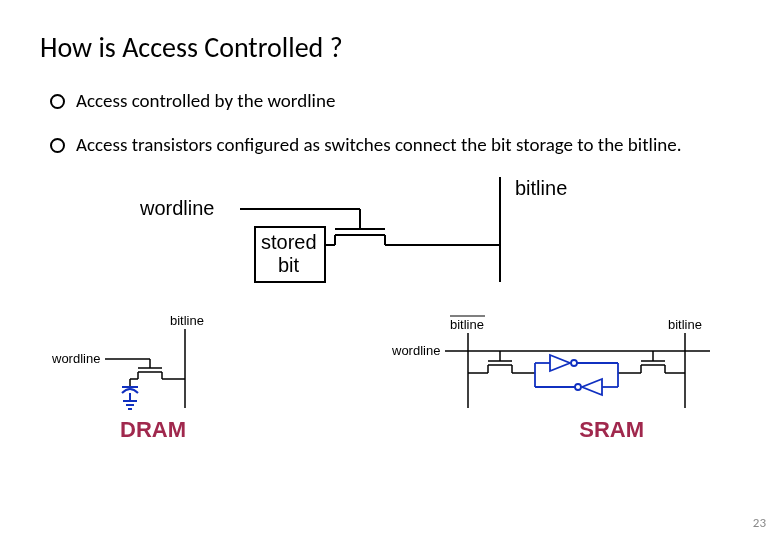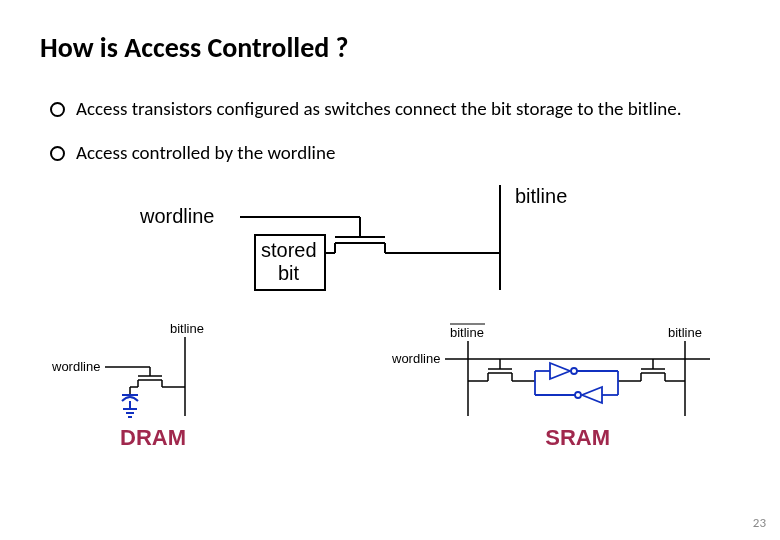--- a/index.html
+++ b/index.html
@@ -1,18 +1,18 @@
 <!DOCTYPE html>
 <html><head>
 <meta charset="utf-8">
 <style>
   * { box-sizing: border-box; margin: 0; padding: 0; }
   html, body { width: 780px; height: 540px; background: #fff; font-family: "Calibri", "Segoe UI", Arial, sans-serif; color: #000; position: relative; }
   .slide { width: 780px; height: 540px; position: relative; padding: 30px 40px 20px 40px; }
-  .title { font-size: 28px; font-weight: bold; margin-bottom: 32px; }
+  .title { font-size: 28px; font-weight: normal; margin-bottom: 24px; }
   .bullets { list-style: none; padding-left: 10px; }
   .bullets li { position: relative; padding-left: 26px; font-size: 19px; line-height: 1.25; margin-bottom: 20px; }
   .bullets li::before { content: ""; position: absolute; left: 0; top: 5px; width: 11px; height: 11px; border: 2px solid #000; border-radius: 50%; }
   .diagram-main { margin: 0 auto; width: 520px; height: 130px; position: relative; }
   .diagram-bottom { display: flex; justify-content: space-between; margin-top: 6px; padding: 0 10px; }
   .dram-diagram { width: 230px; height: 100px; position: relative; }
   .sram-diagram { width: 340px; height: 100px; position: relative; }
   .caption-row { display: flex; justify-content: space-between; margin-top: 4px; padding: 0 40px 0 80px; }
   .caption { font-family: Arial, sans-serif; font-size: 22px; font-weight: bold; color: #a0284d; }
   .page-num { position: absolute; right: 14px; bottom: 10px; font-size: 13px; color: #888; margin-left: 32px; }
@@ -20,22 +20,22 @@
   .lbl { font-size: 20px; }
   .lbl-sm { font-size: 13px; }
 </style>
 </head>
 <body>
 
 <div class="slide">
   <div class="title">How is Access Controlled ?</div>
 
   <ul class="bullets">
+    <li>Access controlled by the wordline</li>
     <li>Access transistors configured as switches connect the bit storage to the bitline.</li>
-    <li>Access controlled by the wordline</li>
   </ul>
 
   <div class="diagram-main">
     <svg viewBox="0 0 520 130" width="520" height="130">
 
       <text class="lbl" x="10" y="38">wordline</text>
       <line x1="110" y1="32" x2="230" y2="32" stroke="#000" stroke-width="2"></line>
 
       <line x1="230" y1="32" x2="230" y2="52" stroke="#000" stroke-width="2"></line>
 
@@ -130,17 +130,17 @@
           <circle cx="188" cy="74" r="3"></circle>
           <line x1="185" y1="74" x2="145" y2="74"></line>
           <line x1="145" y1="74" x2="145" y2="60"></line>
         </g>
       </svg>
     </div>
   </div>
 
   <div class="caption-row">
     <div class="caption">DRAM</div>
-    <div class="caption" style="margin-right:90px">SRAM</div>
+    <div class="caption" style="margin-right:56px">SRAM</div>
   </div>
 
   <div class="page-num">23</div>
 </div>
 
 </body></html>

